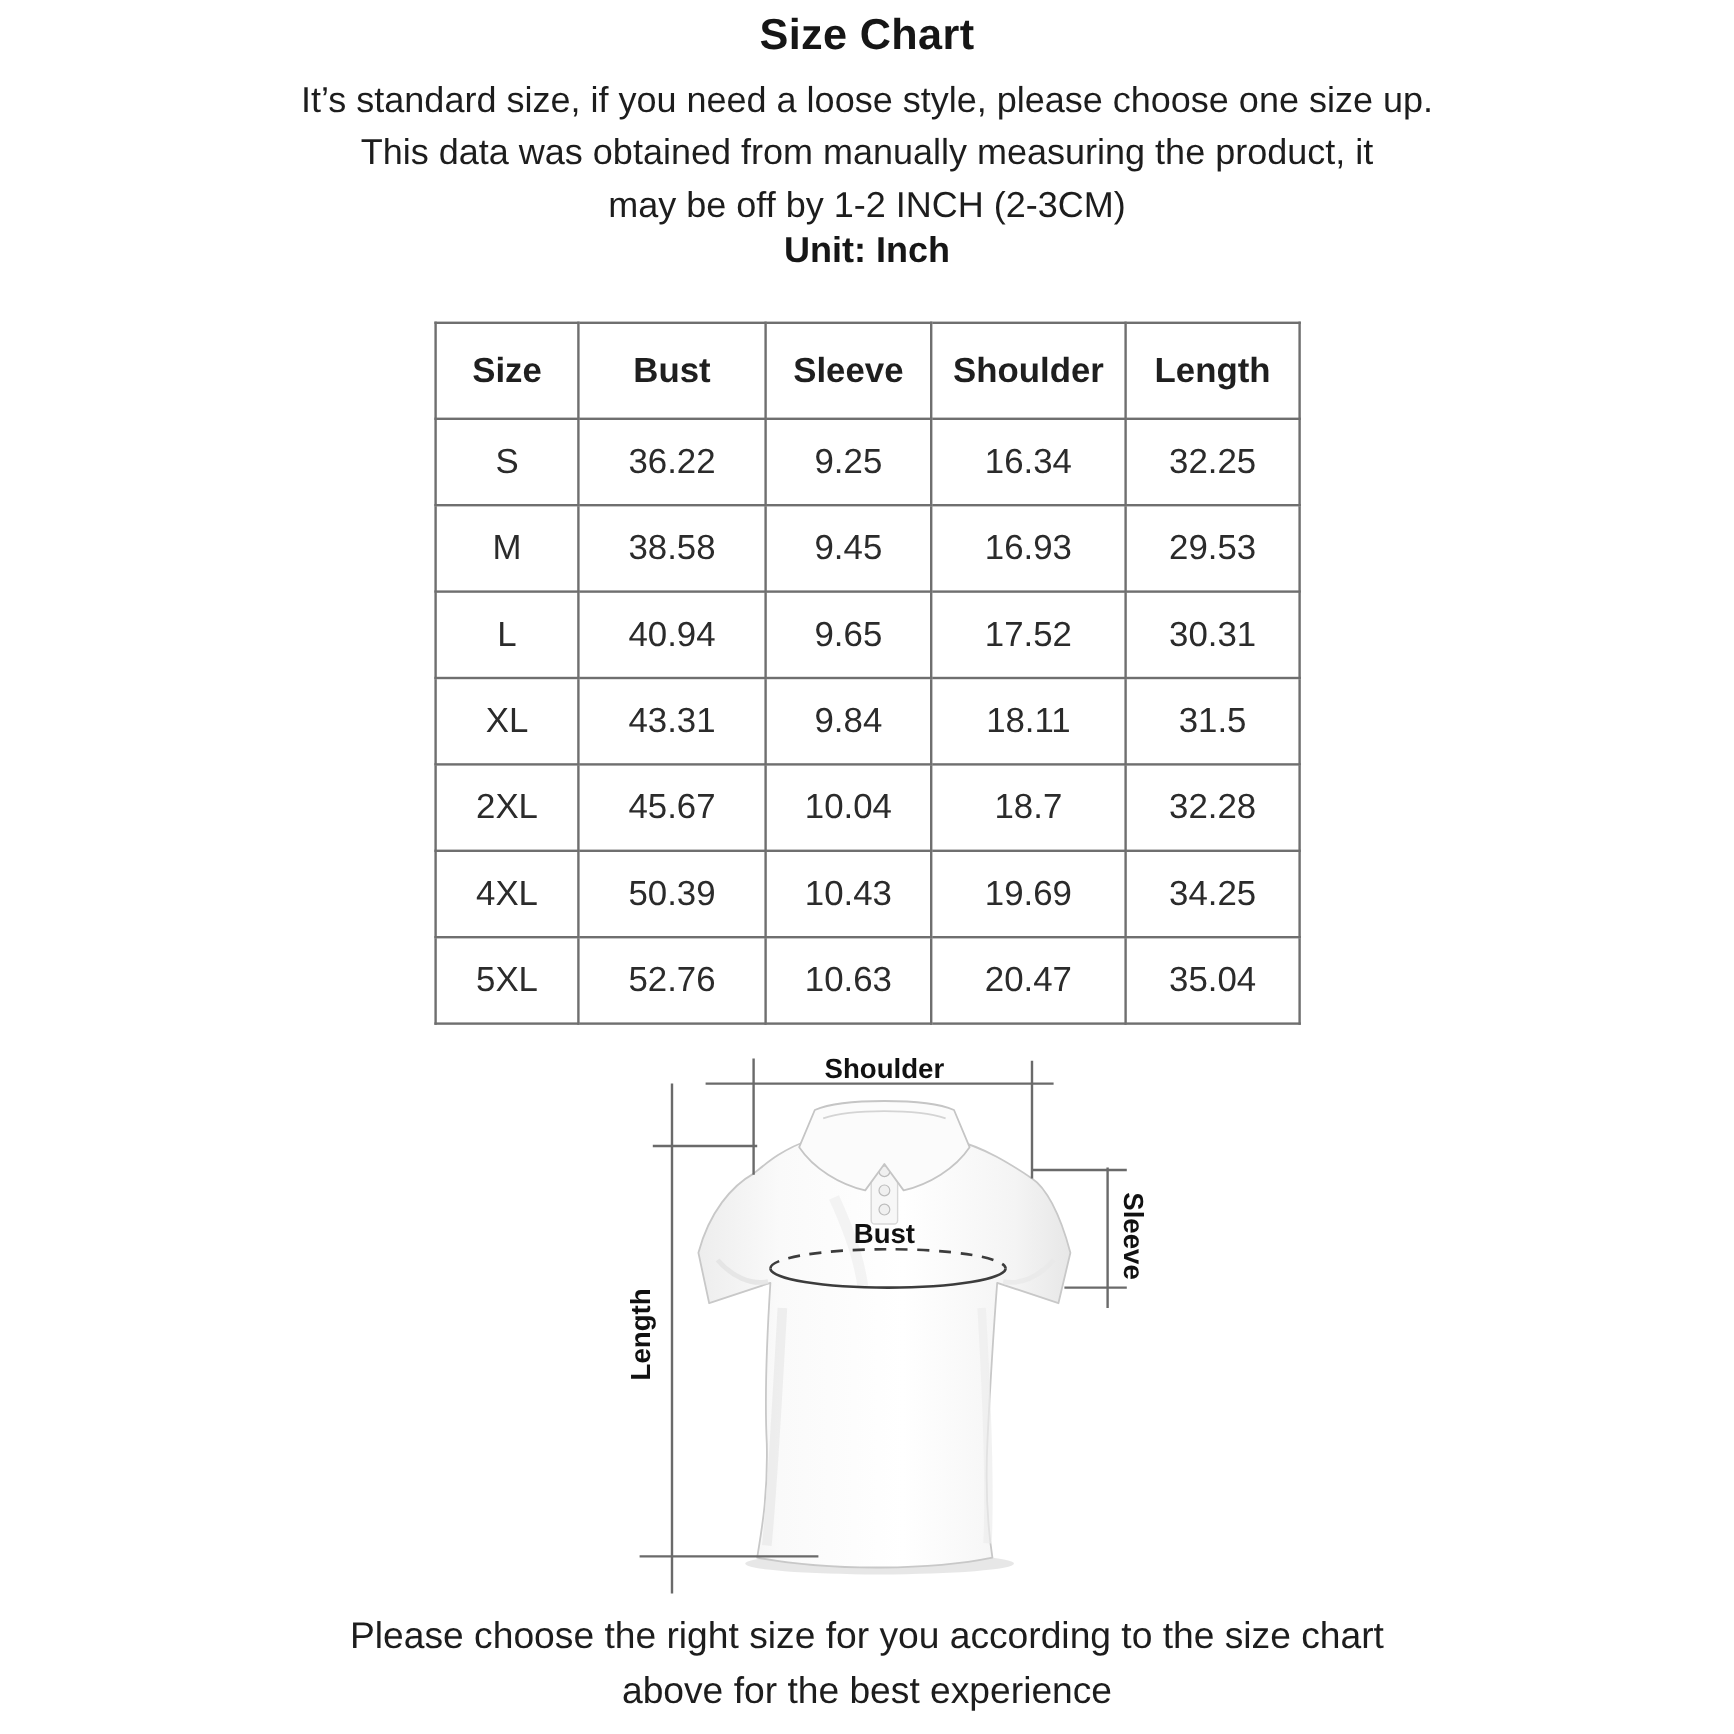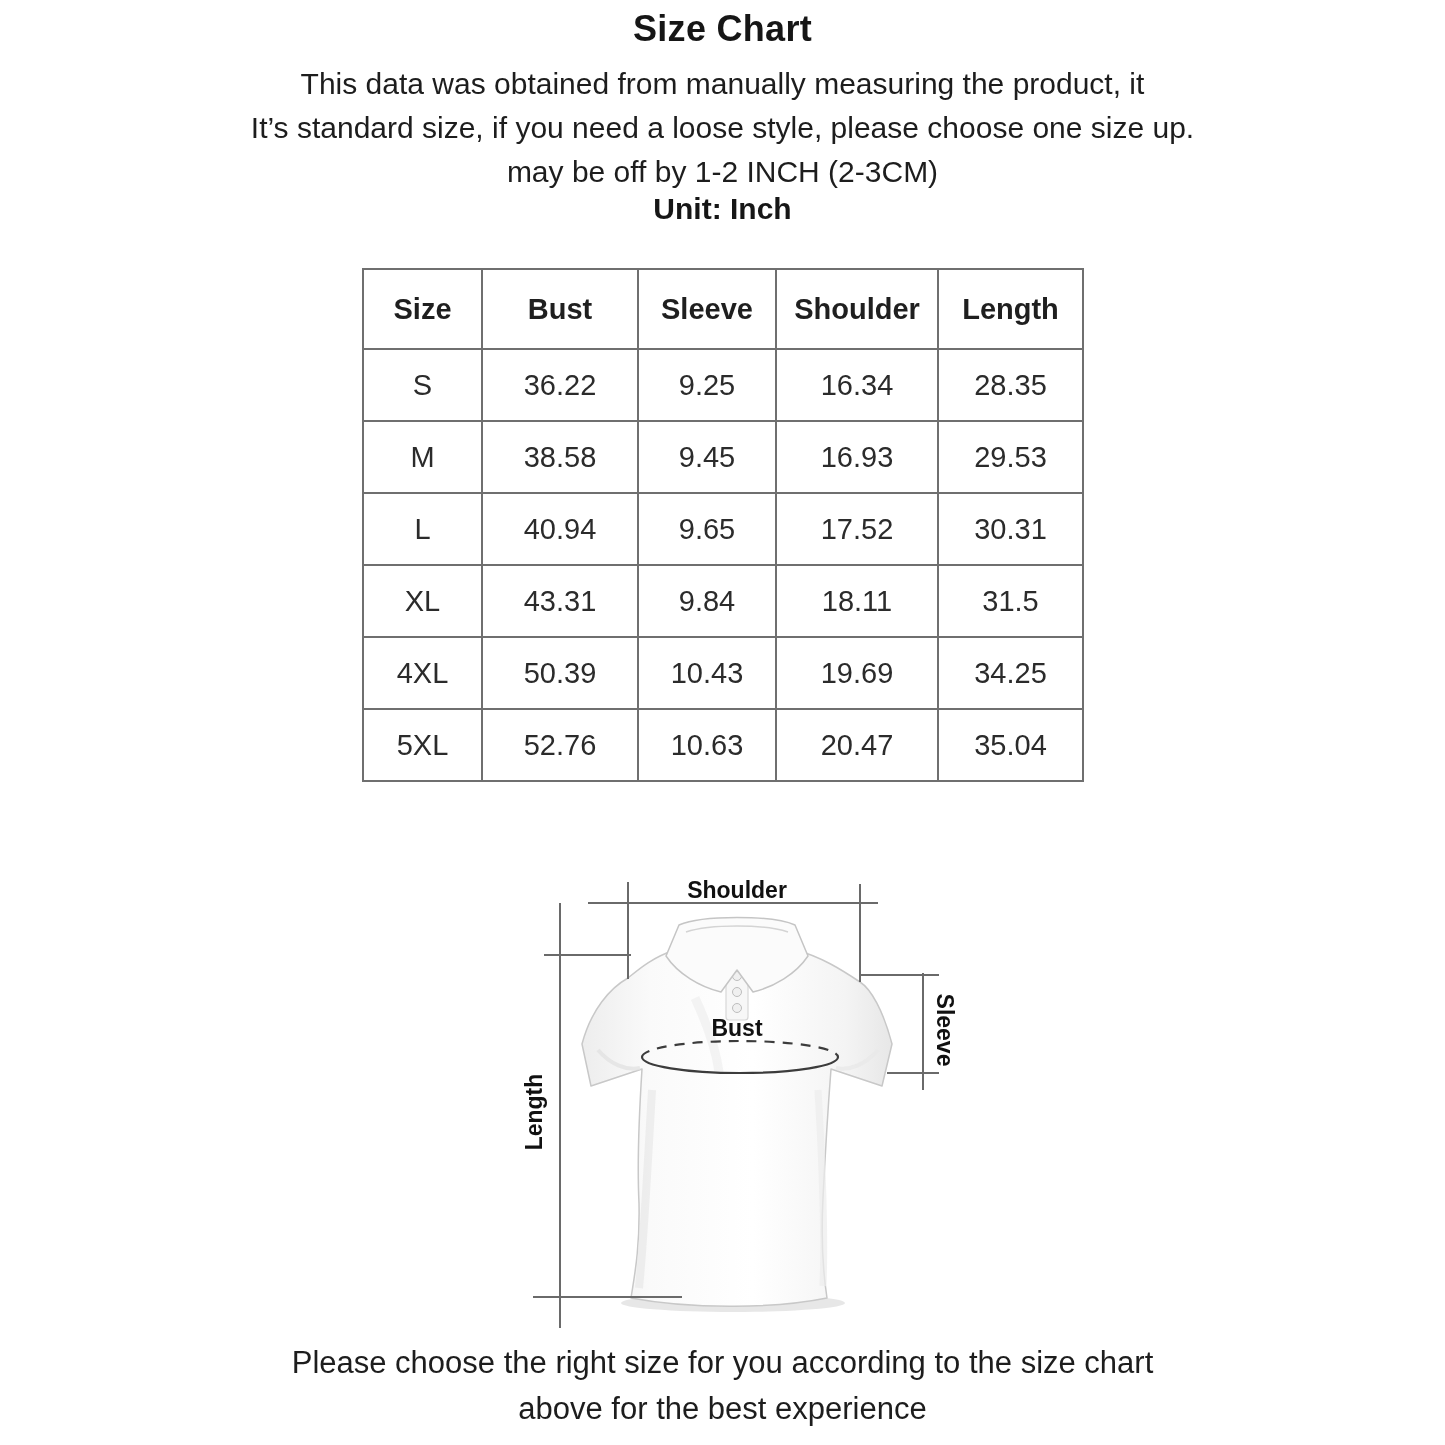--- a/index.html
+++ b/index.html
@@ -54,22 +54,22 @@
   }
 </style>
 </head>
 <body>
 
 <div class="page">
 
   <div class="page-title">Size Chart</div>
 
   <div class="intro">
+    <div>It’s standard size, if you need a loose style, please choose one size up.</div>
     <div>This data was obtained from manually measuring the product, it</div>
-    <div>It’s standard size, if you need a loose style, please choose one size up.</div>
     <div>may be off by 1-2 INCH (2-3CM)</div>
   </div>
 
   <div class="unit-label">Unit: Inch</div>
 
   <table class="size-table">
     <colgroup>
       <col style="width:119px">
         <col style="width:156px">
         <col style="width:138px">
@@ -84,21 +84,21 @@
         <th>Shoulder</th>
         <th>Length</th>
       </tr>
     </thead>
     <tbody>
         <tr>
           <td>S</td>
           <td>36.22</td>
           <td>9.25</td>
           <td>16.34</td>
-          <td>28.35</td>
+          <td>32.25</td>
         </tr>
         <tr>
           <td>M</td>
           <td>38.58</td>
           <td>9.45</td>
           <td>16.93</td>
           <td>29.53</td>
         </tr>
         <tr>
           <td>L</td>
@@ -106,20 +106,27 @@
           <td>9.65</td>
           <td>17.52</td>
           <td>30.31</td>
         </tr>
         <tr>
           <td>XL</td>
           <td>43.31</td>
           <td>9.84</td>
           <td>18.11</td>
           <td>31.5</td>
+        </tr>
+        <tr>
+          <td>2XL</td>
+          <td>45.67</td>
+          <td>10.04</td>
+          <td>18.7</td>
+          <td>32.28</td>
         </tr>
         <tr>
           <td>4XL</td>
           <td>50.39</td>
           <td>10.43</td>
           <td>19.69</td>
           <td>34.25</td>
         </tr>
         <tr>
           <td>5XL</td>

